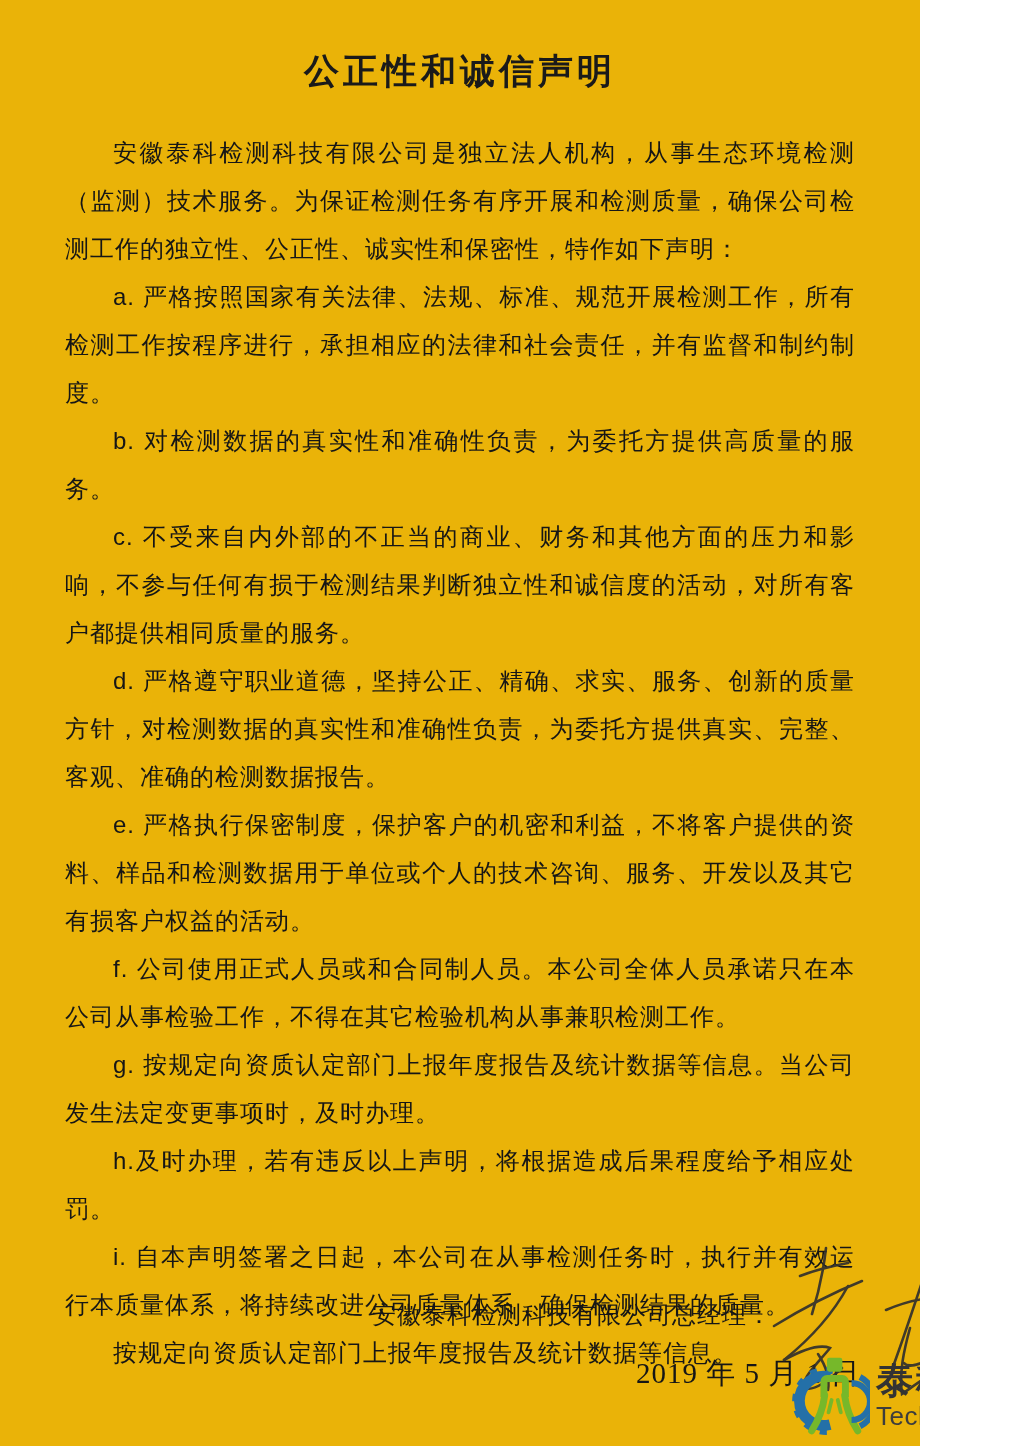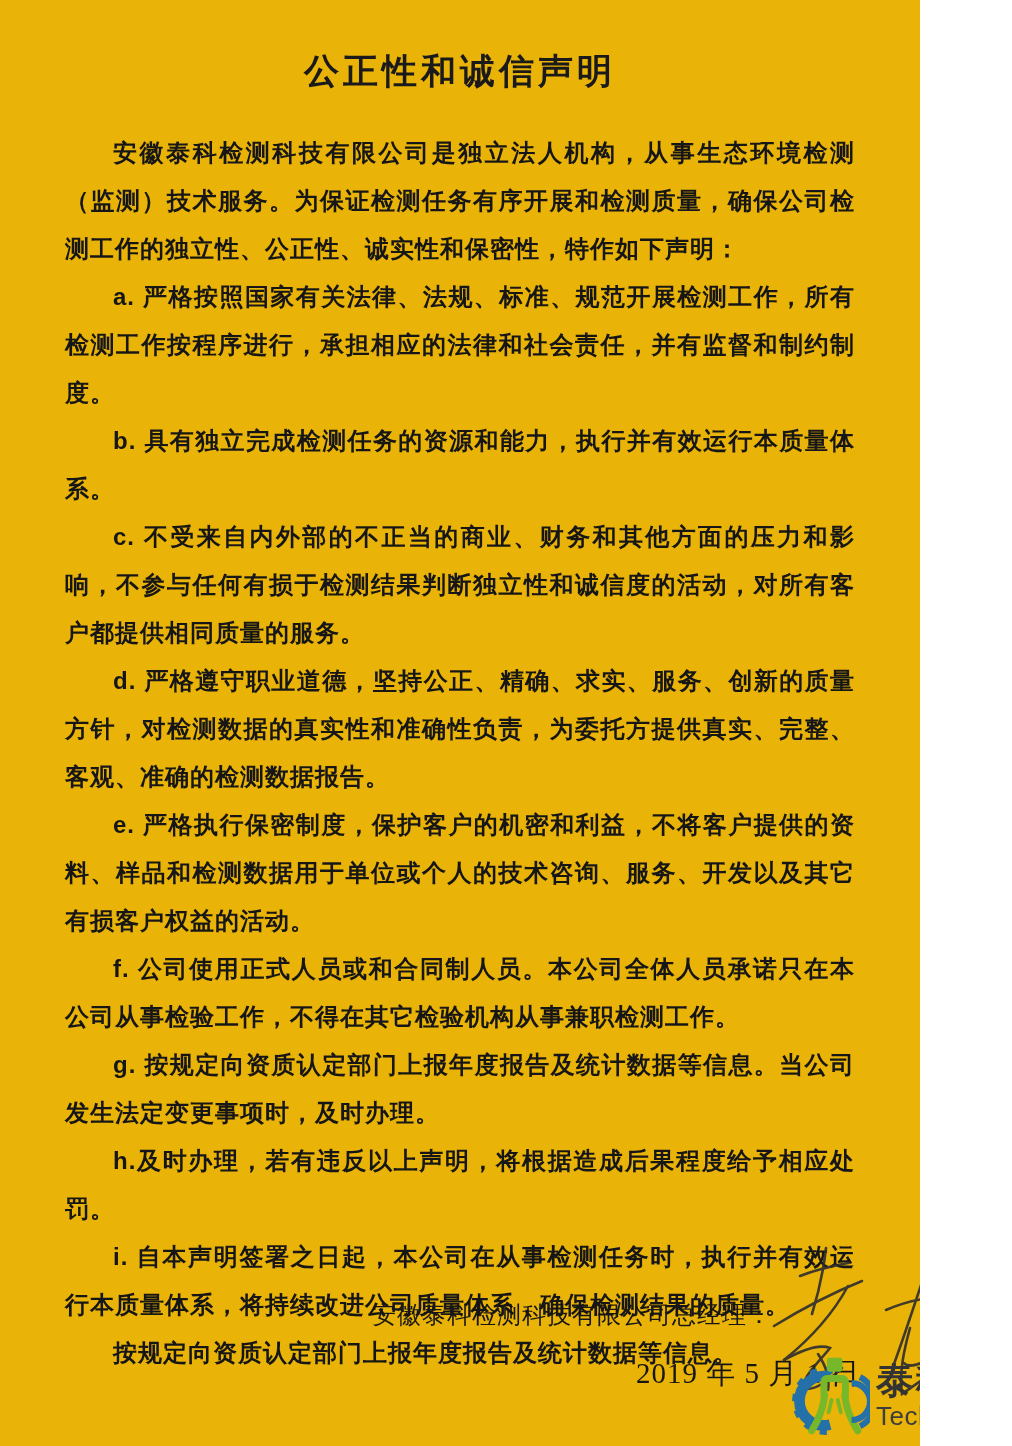--- a/index.html
+++ b/index.html
@@ -25,21 +25,20 @@
     color: #1a1a1a;
   }
   .para {
     margin: 0;
     font-size: 24px;
     line-height: 48px;
     letter-spacing: 1px;
     text-align: justify;
     text-indent: 2em;
     color: #161616;
-    font-weight: bold;
   }
   .sig-label {
     position: absolute;
     left: 372px;
     top: 1299px;
     font-size: 24px;
     letter-spacing: 1px;
     color: #161616;
     z-index: 1;
   }
@@ -89,21 +88,21 @@
 </style>
 </head>
 <body>
 
 <div class="page">
   <div class="content">
     <h1 class="doc-title"><span>公正性和诚信声明</span></h1>
 
     <p class="para">安徽泰科检测科技有限公司是独立法人机构，从事生态环境检测（监测）技术服务。为保证检测任务有序开展和检测质量，确保公司检测工作的独立性、公正性、诚实性和保密性，特作如下声明：</p>
     <p class="para">a. 严格按照国家有关法律、法规、标准、规范开展检测工作，所有检测工作按程序进行，承担相应的法律和社会责任，并有监督和制约制度。</p>
-    <p class="para">b. 具有独立完成检测任务的资源和能力，执行并有效运行本质量体系。</p>
+    <p class="para">b. 对检测数据的真实性和准确性负责，为委托方提供高质量的服务。</p>
     <p class="para">c. 不受来自内外部的不正当的商业、财务和其他方面的压力和影响，不参与任何有损于检测结果判断独立性和诚信度的活动，对所有客户都提供相同质量的服务。</p>
     <p class="para">d. 严格遵守职业道德，坚持公正、精确、求实、服务、创新的质量方针，对检测数据的真实性和准确性负责，为委托方提供真实、完整、客观、准确的检测数据报告。</p>
     <p class="para">e. 严格执行保密制度，保护客户的机密和利益，不将客户提供的资料、样品和检测数据用于单位或个人的技术咨询、服务、开发以及其它有损客户权益的活动。</p>
     <p class="para">f. 公司使用正式人员或和合同制人员。本公司全体人员承诺只在本公司从事检验工作，不得在其它检验机构从事兼职检测工作。</p>
     <p class="para">g. 按规定向资质认定部门上报年度报告及统计数据等信息。当公司发生法定变更事项时，及时办理。</p>
     <p class="para">h.及时办理，若有违反以上声明，将根据造成后果程度给予相应处罚。</p>
     <p class="para">i. 自本声明签署之日起，本公司在从事检测任务时，执行并有效运行本质量体系，将持续改进公司质量体系，确保检测结果的质量。</p>
     <p class="para">按规定向资质认定部门上报年度报告及统计数据等信息。</p>
   </div>
 

